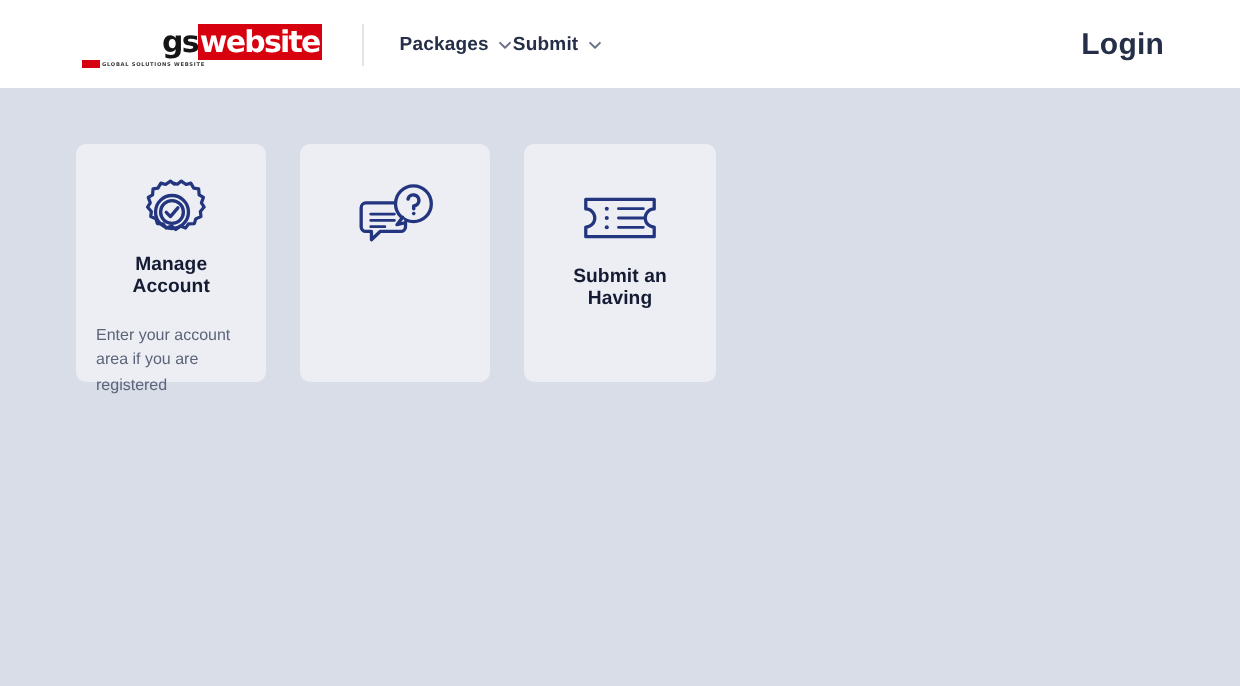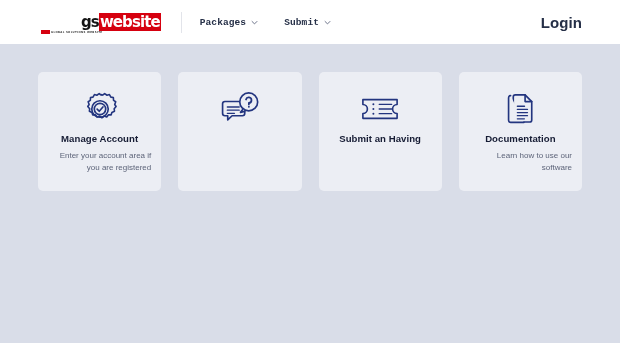--- a/index.html
+++ b/index.html
@@ -76,22 +76,20 @@
   .nav-divider {
     width: 1px;
     height: 21px;
     background: #e2e4ea;
     margin: 0 18px 0 20px;
   }
 
   .nav {
     display: flex;
     align-items: center;
-    gap: 26px;
-    font-family: Liberation Mono, monospace;
   }
 
   .nav-item {
     display: flex;
     align-items: center;
     gap: 5px;
     font-size: 9.5px;
     font-weight: 700;
     color: #252f47;
     cursor: pointer;
@@ -115,21 +113,21 @@
   }
 
   
   .main {
     padding: 28px 38px 0 38px;
     height: 299px;
   }
 
   .grid {
     display: grid;
-    grid-template-columns: repeat(4, 1fr);
+    grid-template-columns: repeat(5, 1fr);
     gap: 17px;
   }
 
   .card {
     background: #eceef4;
     border-radius: 5px;
     height: 119px;
     padding: 15px 10px 12px 10px;
     display: flex;
     flex-direction: column;
@@ -152,22 +150,22 @@
     color: #151b33;
     margin-top: 2px;
     text-align: center;
     letter-spacing: 0.05px;
   }
 
   .card-desc {
     font-size: 8px;
     line-height: 1.55;
     color: #5d6479;
-    text-align: right;
-    margin-top: 6px;
+    text-align: left;
+    margin-top: 13px;
     max-width: 115px;
   }
 </style>
 </head>
 <body>
 
 <div class="header">
 
   <div class="brand">
     <div class="logo-block">
@@ -240,28 +238,15 @@
           <path d="M26 15 h16 M26 21 h16 M26 27 h16" stroke-width="1.8"></path>
           <circle cx="18.5" cy="15" r="1.3" fill="#23357f" stroke="none"></circle>
           <circle cx="18.5" cy="21" r="1.3" fill="#23357f" stroke="none"></circle>
           <circle cx="18.5" cy="27" r="1.3" fill="#23357f" stroke="none"></circle>
         </svg>
       </div>
       <div class="card-title">Submit an Having</div>
     </div>
 
 
-    <div class="card">
-      <div class="card-icon">
-        <svg width="36" height="38" viewBox="0 0 46 48" fill="none" stroke="#23357f" stroke-width="2.1" stroke-linecap="round" stroke-linejoin="round">
-          <path d="M17 6 h12.5 L38 14.5 V38 a2.6 2.6 0 0 1 -2.6 2.6 H17 a2.6 2.6 0 0 1 -2.6 -2.6 V8.6 A2.6 2.6 0 0 1 17 6 z" fill="#eceef4"></path>
-          <path d="M11 10.5 A2.6 2.6 0 0 0 8.4 13.1 V42 a2.6 2.6 0 0 0 2.6 2.6 h17" fill="#eceef4" transform="translate(0,-3.5)"></path>
-          <path d="M8.4 9.6 A2.6 2.6 0 0 1 11 7 h3.4" opacity="0"></path>
-          <path d="M29.5 6 v8.5 H38"></path>
-          <path d="M19.6 20.5 h9.2 M19.6 24.5 h13 M19.6 28.5 h13 M19.6 32.5 h13 M19.6 36.5 h9" stroke-width="1.65"></path>
-        </svg>
-      </div>
-      <div class="card-title">Documentation</div>
-      <div class="card-desc">Learn how to use our software</div>
-    </div>
 
   </div>
 </div>
 
 </body></html>

